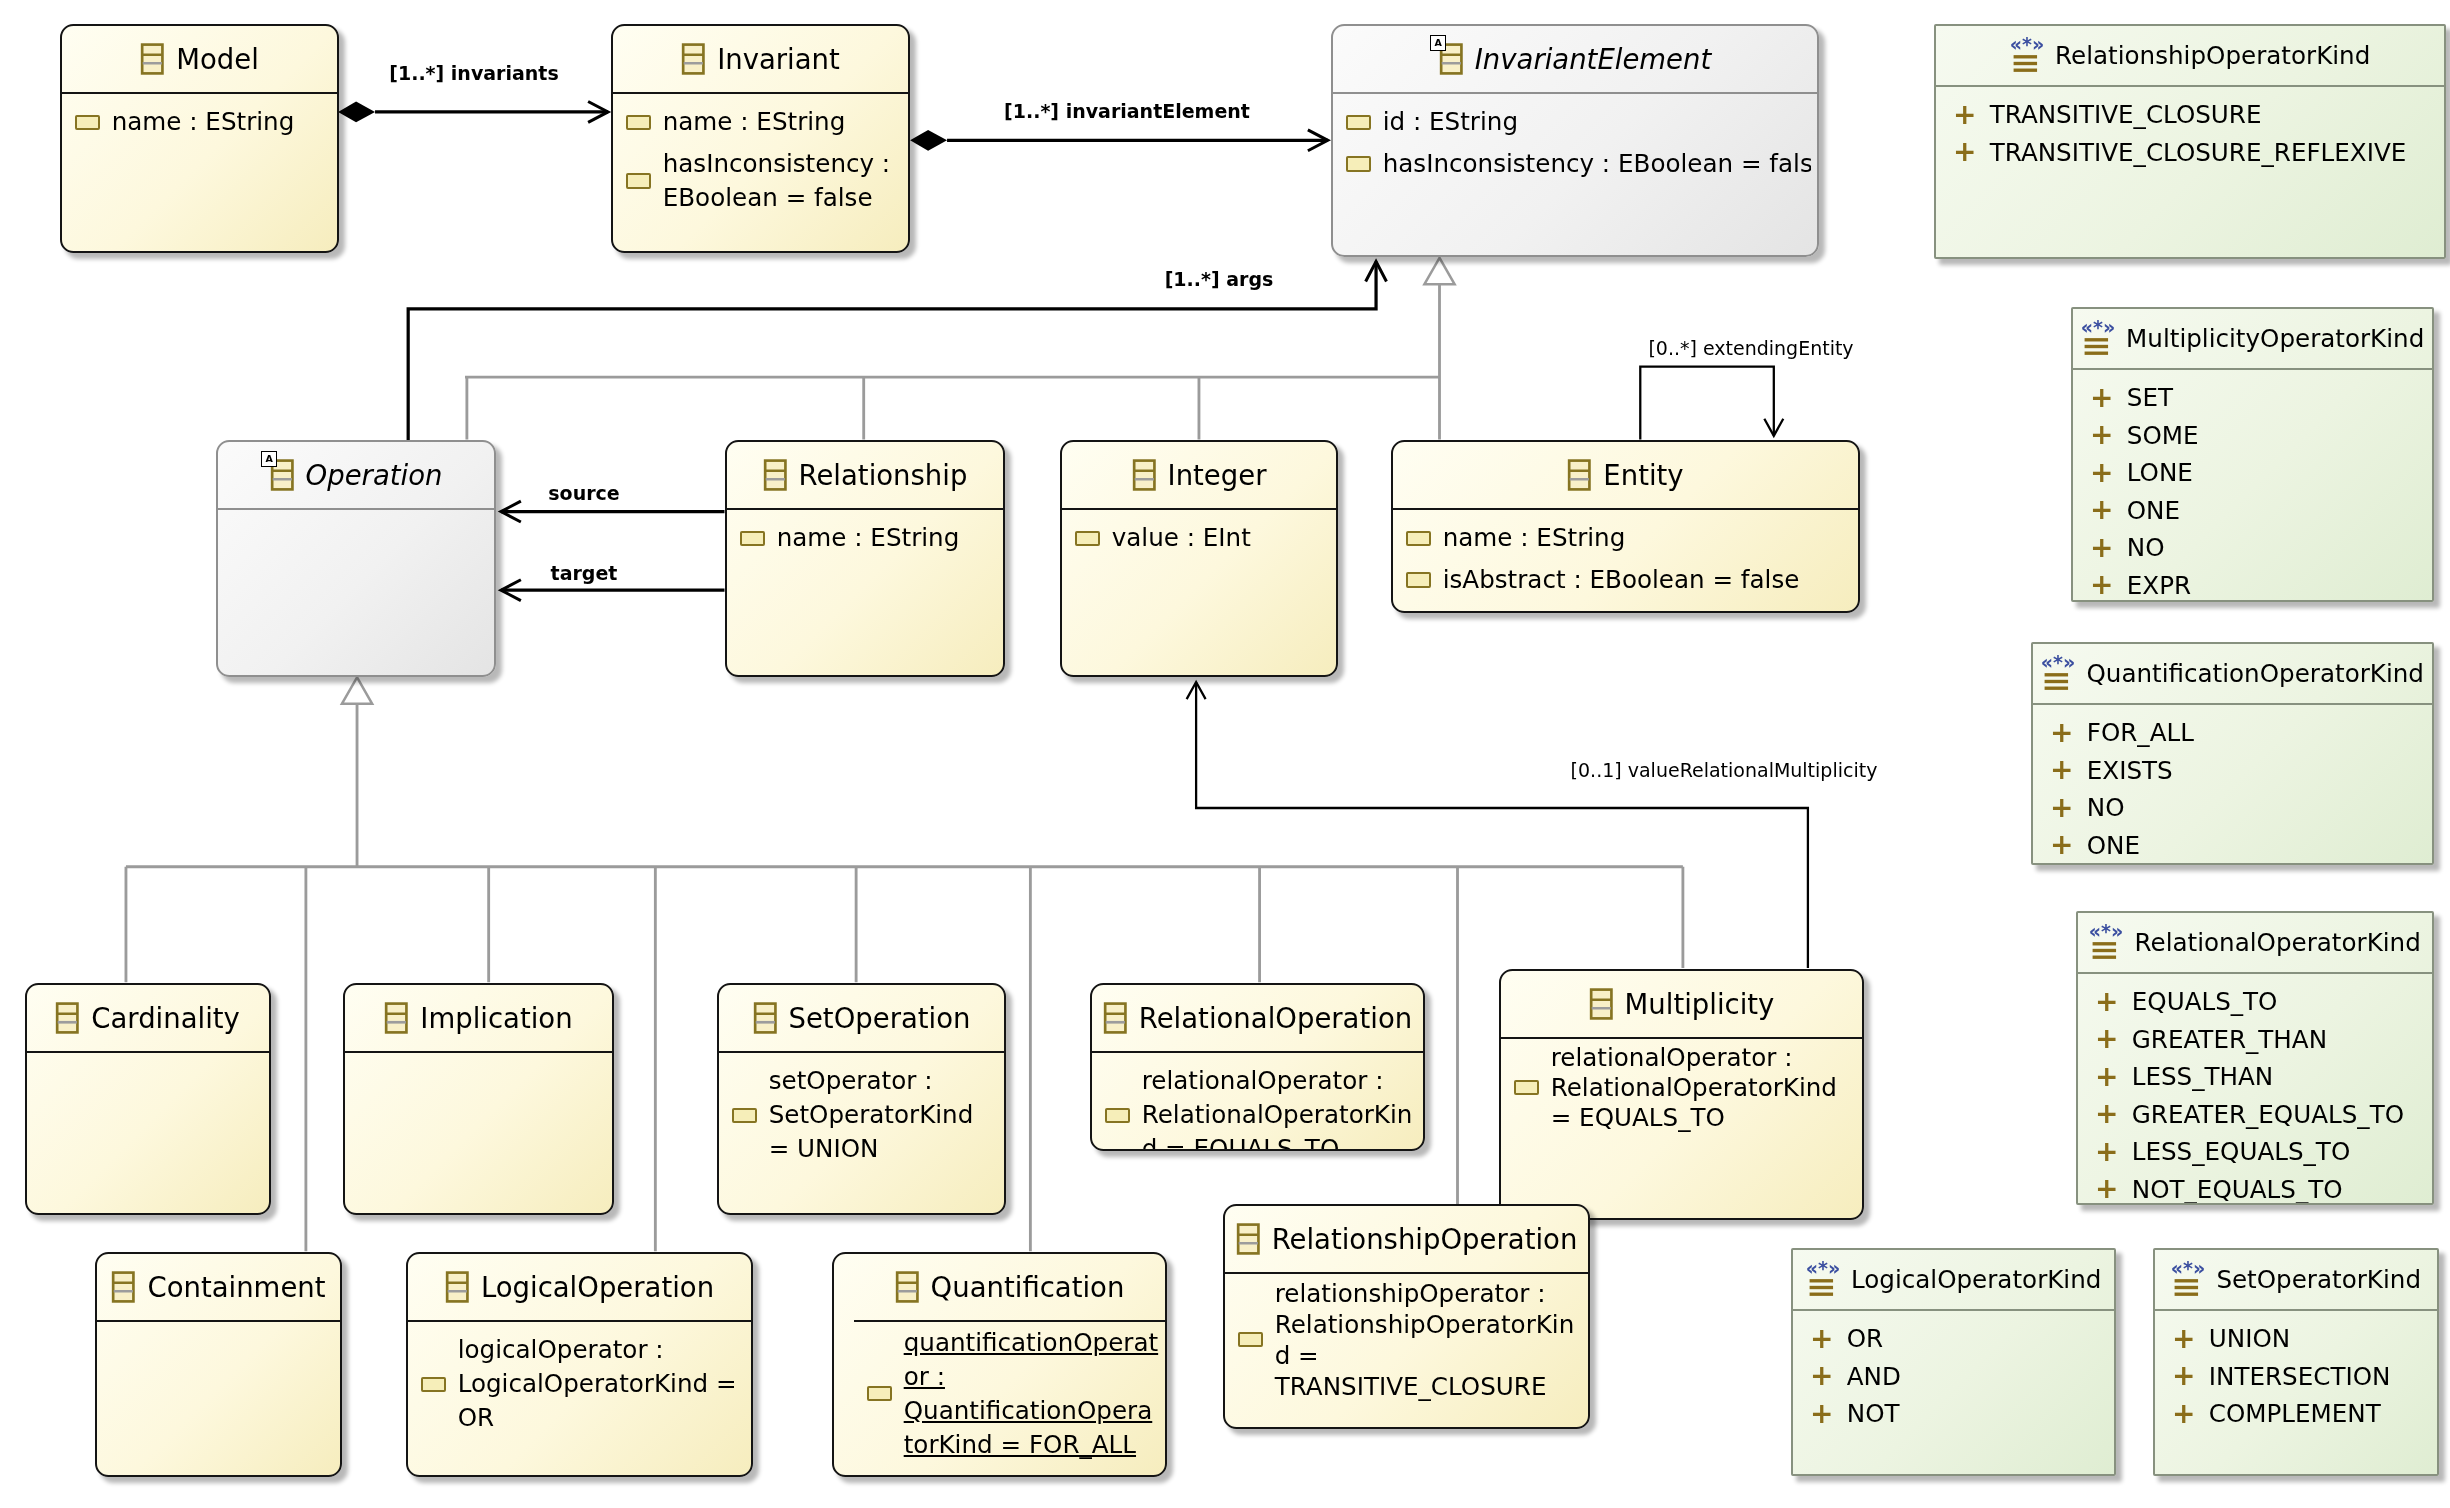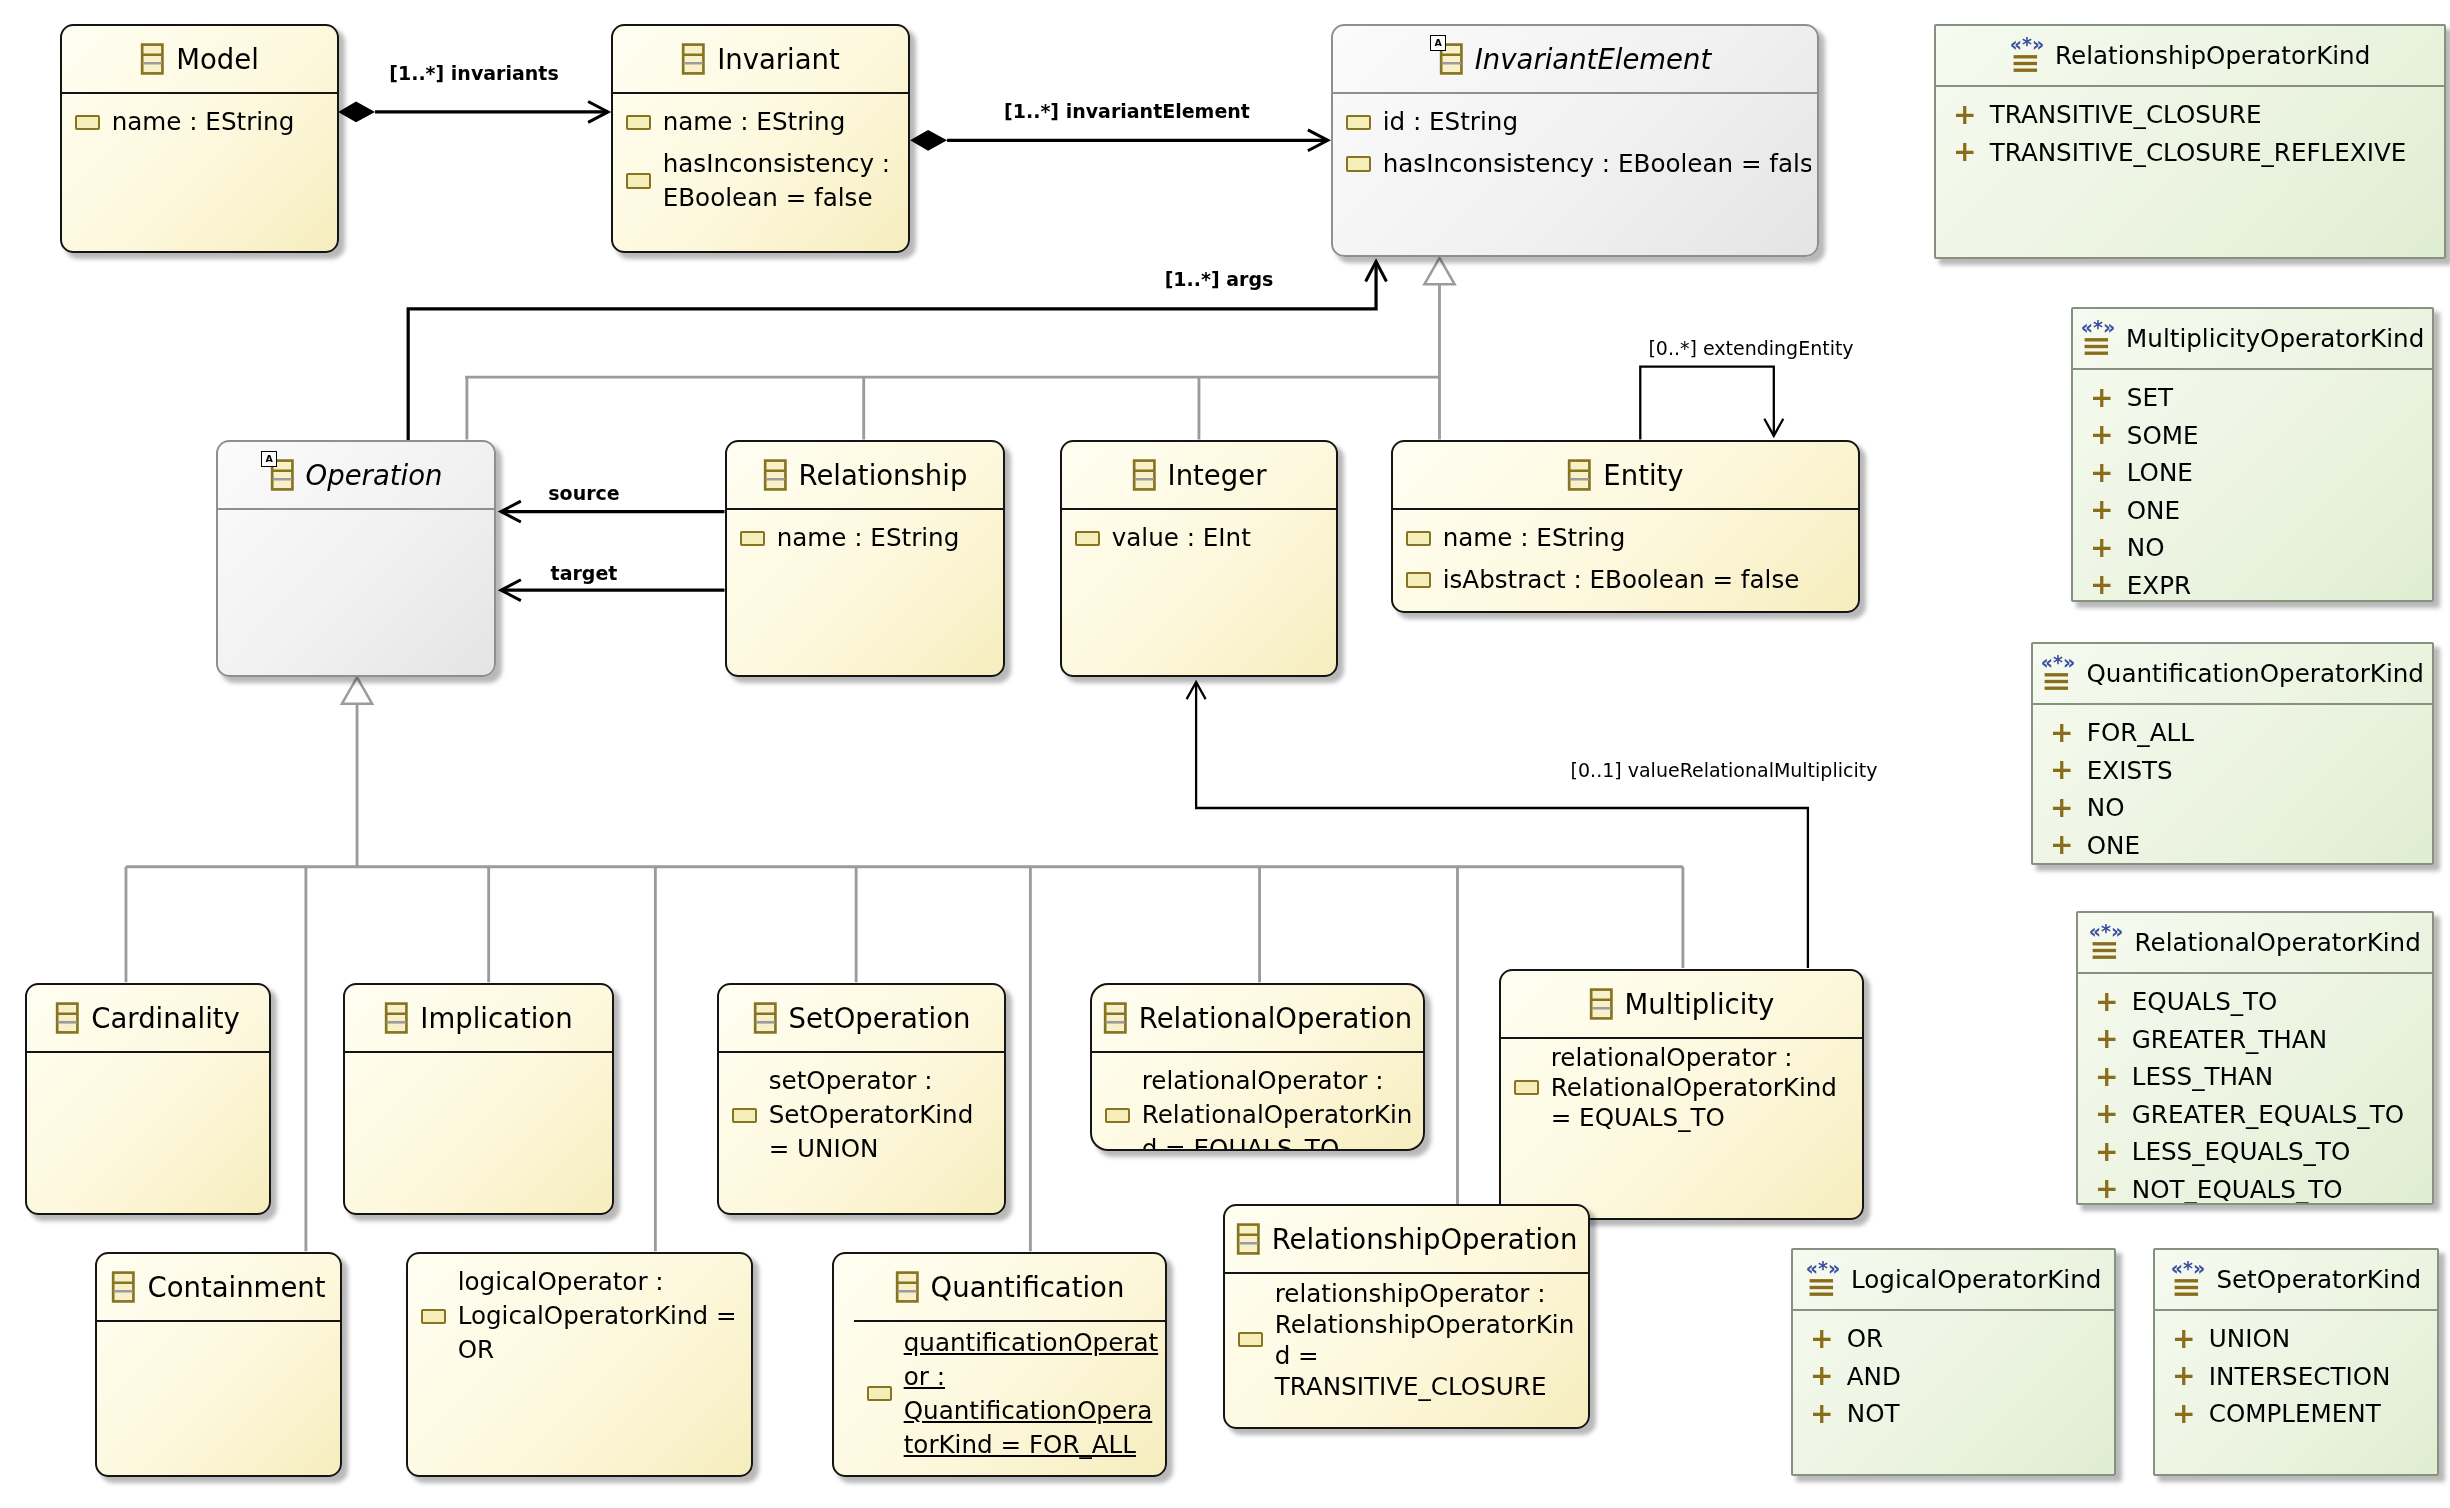--- a/index.html
+++ b/index.html
@@ -383,21 +383,21 @@
       <span class="name">SetOperation</span>
     </div>
     <div class="attrs">
       <div class="attr">
           <span class="aicon"></span>
           <span class="txt">setOperator : SetOperatorKind = UNION</span>
         </div>
     </div>
   </div>
 
-  <div class="node cls" style="left:1090px;top:983px;width:335px;height:168px;border-radius:18px;">
+  <div class="node cls" style="left:1090px;top:983px;width:335px;height:168px;">
     <div class="head">
       <span class="iconwrap">
           <svg width="24.6" height="32" viewBox="0 0 22 30">
             <rect x="1.5" y="1.5" width="19" height="27" fill="#f8f0c8" stroke="#867422" stroke-width="2.5"></rect>
             <line x1="2" y1="11" x2="20" y2="11" stroke="#867422" stroke-width="2.5"></line>
             <line x1="2" y1="19" x2="20" y2="19" stroke="#9c9c9c" stroke-width="2.5"></line>
           </svg>
         </span>
       <span class="name">RelationalOperation</span>
     </div>
@@ -435,20 +435,30 @@
             <rect x="1.5" y="1.5" width="19" height="27" fill="#f8f0c8" stroke="#867422" stroke-width="2.5"></rect>
             <line x1="2" y1="11" x2="20" y2="11" stroke="#867422" stroke-width="2.5"></line>
             <line x1="2" y1="19" x2="20" y2="19" stroke="#9c9c9c" stroke-width="2.5"></line>
           </svg>
         </span>
       <span class="name">Containment</span>
     </div>
   </div>
 
   <div class="node cls" style="left:406px;top:1252px;width:347px;height:225px;">
+    <div class="head">
+      <span class="iconwrap">
+          <svg width="24.6" height="32" viewBox="0 0 22 30">
+            <rect x="1.5" y="1.5" width="19" height="27" fill="#f8f0c8" stroke="#867422" stroke-width="2.5"></rect>
+            <line x1="2" y1="11" x2="20" y2="11" stroke="#867422" stroke-width="2.5"></line>
+            <line x1="2" y1="19" x2="20" y2="19" stroke="#9c9c9c" stroke-width="2.5"></line>
+          </svg>
+        </span>
+      <span class="name">LogicalOperation</span>
+    </div>
     <div class="attrs">
       <div class="attr">
           <span class="aicon"></span>
           <span class="txt">logicalOperator : LogicalOperatorKind = OR</span>
         </div>
     </div>
   </div>
 
   <div class="node cls" style="left:832px;top:1252px;width:335px;height:225px;padding-left:20px;">
     <div class="head">

